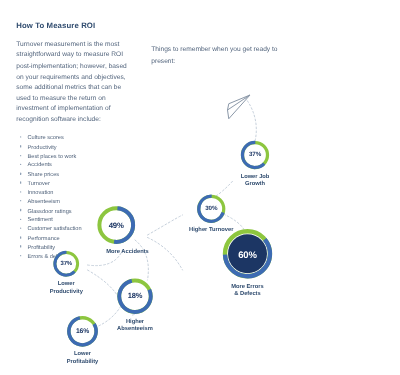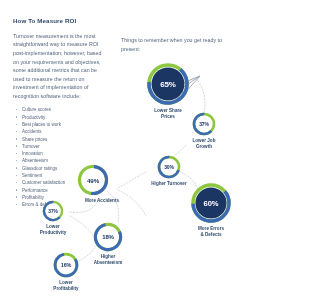--- a/index.html
+++ b/index.html
@@ -152,32 +152,20 @@
       <path d="M70 216 C84 224 92 232 96 240"></path>
       <path d="M76 262 C86 258 92 252 96 246"></path>
       <path d="M106 252 C114 250 118 244 120 238"></path>
     </g>
     <g fill="none" stroke="#8b98a8" stroke-width="0.8" stroke-linejoin="round">
       <path d="M183 83 L200 76 L183 95 L182 88 Z"></path>
       <path d="M182 88 L200 76"></path>
     </g>
   </svg>
 
-  <div class="node" style="left:140px; top:62px; width:56px;">
-    <div class="ring-wrap" style="width:44px;height:44px;">
-      <svg width="44" height="44" viewBox="0 0 44 44">
-        <circle cx="22" cy="22" r="16.5" fill="#1c3664"></circle>
-        <circle cx="22" cy="22" r="19" fill="none" stroke="#8dc63f" stroke-width="3.6" stroke-dasharray="119.4" stroke-dashoffset="0" transform="rotate(-90 22 22)"></circle>
-        <circle cx="22" cy="22" r="19" fill="none" stroke="#3d6bb3" stroke-width="3.6" stroke-dasharray="77.6 119.4" stroke-dashoffset="0" transform="rotate(-50 22 22)" stroke-linecap="butt"></circle>
-      </svg>
-      <div class="ring-label" style="font-size:8px;color:#ffffff;">65%</div>
-    </div>
-    <div class="node-caption">Lower Share
-Prices</div>
-  </div>
 
   <div class="node" style="left:181px; top:112px; width:46px;">
     <div class="ring-wrap" style="width:24px;height:24px;">
       <svg width="24" height="24" viewBox="0 0 24 24">
         <circle cx="12" cy="12" r="8.6" fill="#ffffff"></circle>
         <circle cx="12" cy="12" r="10" fill="none" stroke="#8dc63f" stroke-width="2.6" stroke-dasharray="62.8" transform="rotate(-90 12 12)"></circle>
         <circle cx="12" cy="12" r="10" fill="none" stroke="#3d6bb3" stroke-width="2.6" stroke-dasharray="39.6 62.8" transform="rotate(43 12 12)"></circle>
       </svg>
       <div class="ring-label" style="font-size:5px;color:#1c3664;">37%</div>
     </div>
@@ -190,21 +178,21 @@
       <svg width="24" height="24" viewBox="0 0 24 24">
         <circle cx="12" cy="12" r="8.6" fill="#ffffff"></circle>
         <circle cx="12" cy="12" r="10" fill="none" stroke="#8dc63f" stroke-width="2.6" stroke-dasharray="62.8" transform="rotate(-90 12 12)"></circle>
         <circle cx="12" cy="12" r="10" fill="none" stroke="#3d6bb3" stroke-width="2.6" stroke-dasharray="44 62.8" transform="rotate(18 12 12)"></circle>
       </svg>
       <div class="ring-label" style="font-size:5px;color:#1c3664;">30%</div>
     </div>
     <div class="node-caption">Higher Turnover</div>
   </div>
 
-  <div class="node" style="left:183px; top:182px; width:56px;">
+  <div class="node" style="left:170px; top:182px; width:56px;">
     <div class="ring-wrap" style="width:42px;height:42px;">
       <svg width="42" height="42" viewBox="0 0 42 42">
         <circle cx="21" cy="21" r="15.6" fill="#1c3664"></circle>
         <circle cx="21" cy="21" r="18" fill="none" stroke="#8dc63f" stroke-width="3.5" stroke-dasharray="113" transform="rotate(-90 21 21)"></circle>
         <circle cx="21" cy="21" r="18" fill="none" stroke="#3d6bb3" stroke-width="3.5" stroke-dasharray="68 113" transform="rotate(-40 21 21)"></circle>
       </svg>
       <div class="ring-label" style="font-size:7.6px;color:#ffffff;">60%</div>
     </div>
     <div class="node-caption">More Errors
 &amp; Defects</div>

